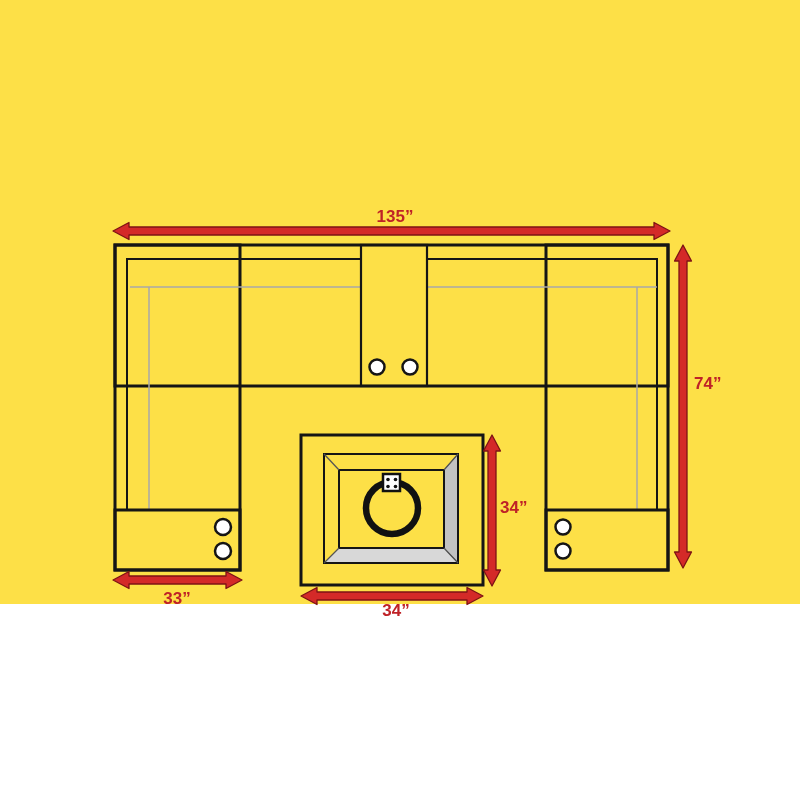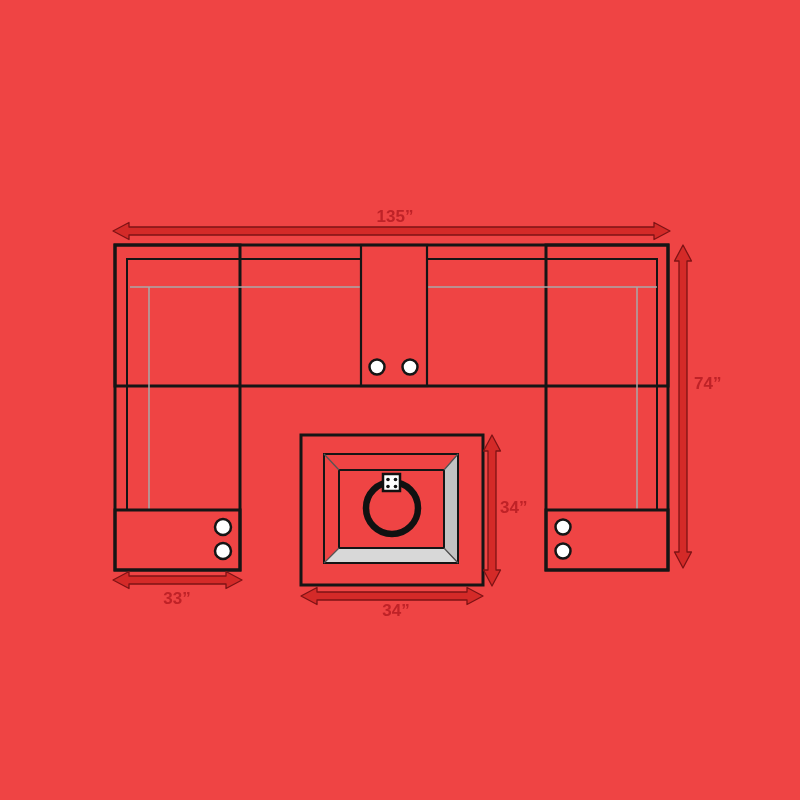--- a/index.html
+++ b/index.html
@@ -7,22 +7,22 @@
     padding: 0;
     background: #ffffff;
     width: 800px;
     height: 800px;
     overflow: hidden;
     font-family: "Liberation Sans", sans-serif;
   }
   .stage {
     position: relative;
     width: 800px;
-    height: 800px;
-    background: #ef4444;
+    height: 604px;
+    background: #fde047;
   }
   svg { display: block; }
 
   
   .outline-heavy { fill: none; stroke: #151515; stroke-width: 3; }
   .outline-med   { fill: none; stroke: #151515; stroke-width: 2.2; }
   .outline-thin  { fill: none; stroke: #151515; stroke-width: 2; }
   .line-gray     { fill: none; stroke: #a8a8a8; stroke-width: 1.5; }
   .cupholder     { fill: #ffffff; stroke: #151515; stroke-width: 2.5; }
 

